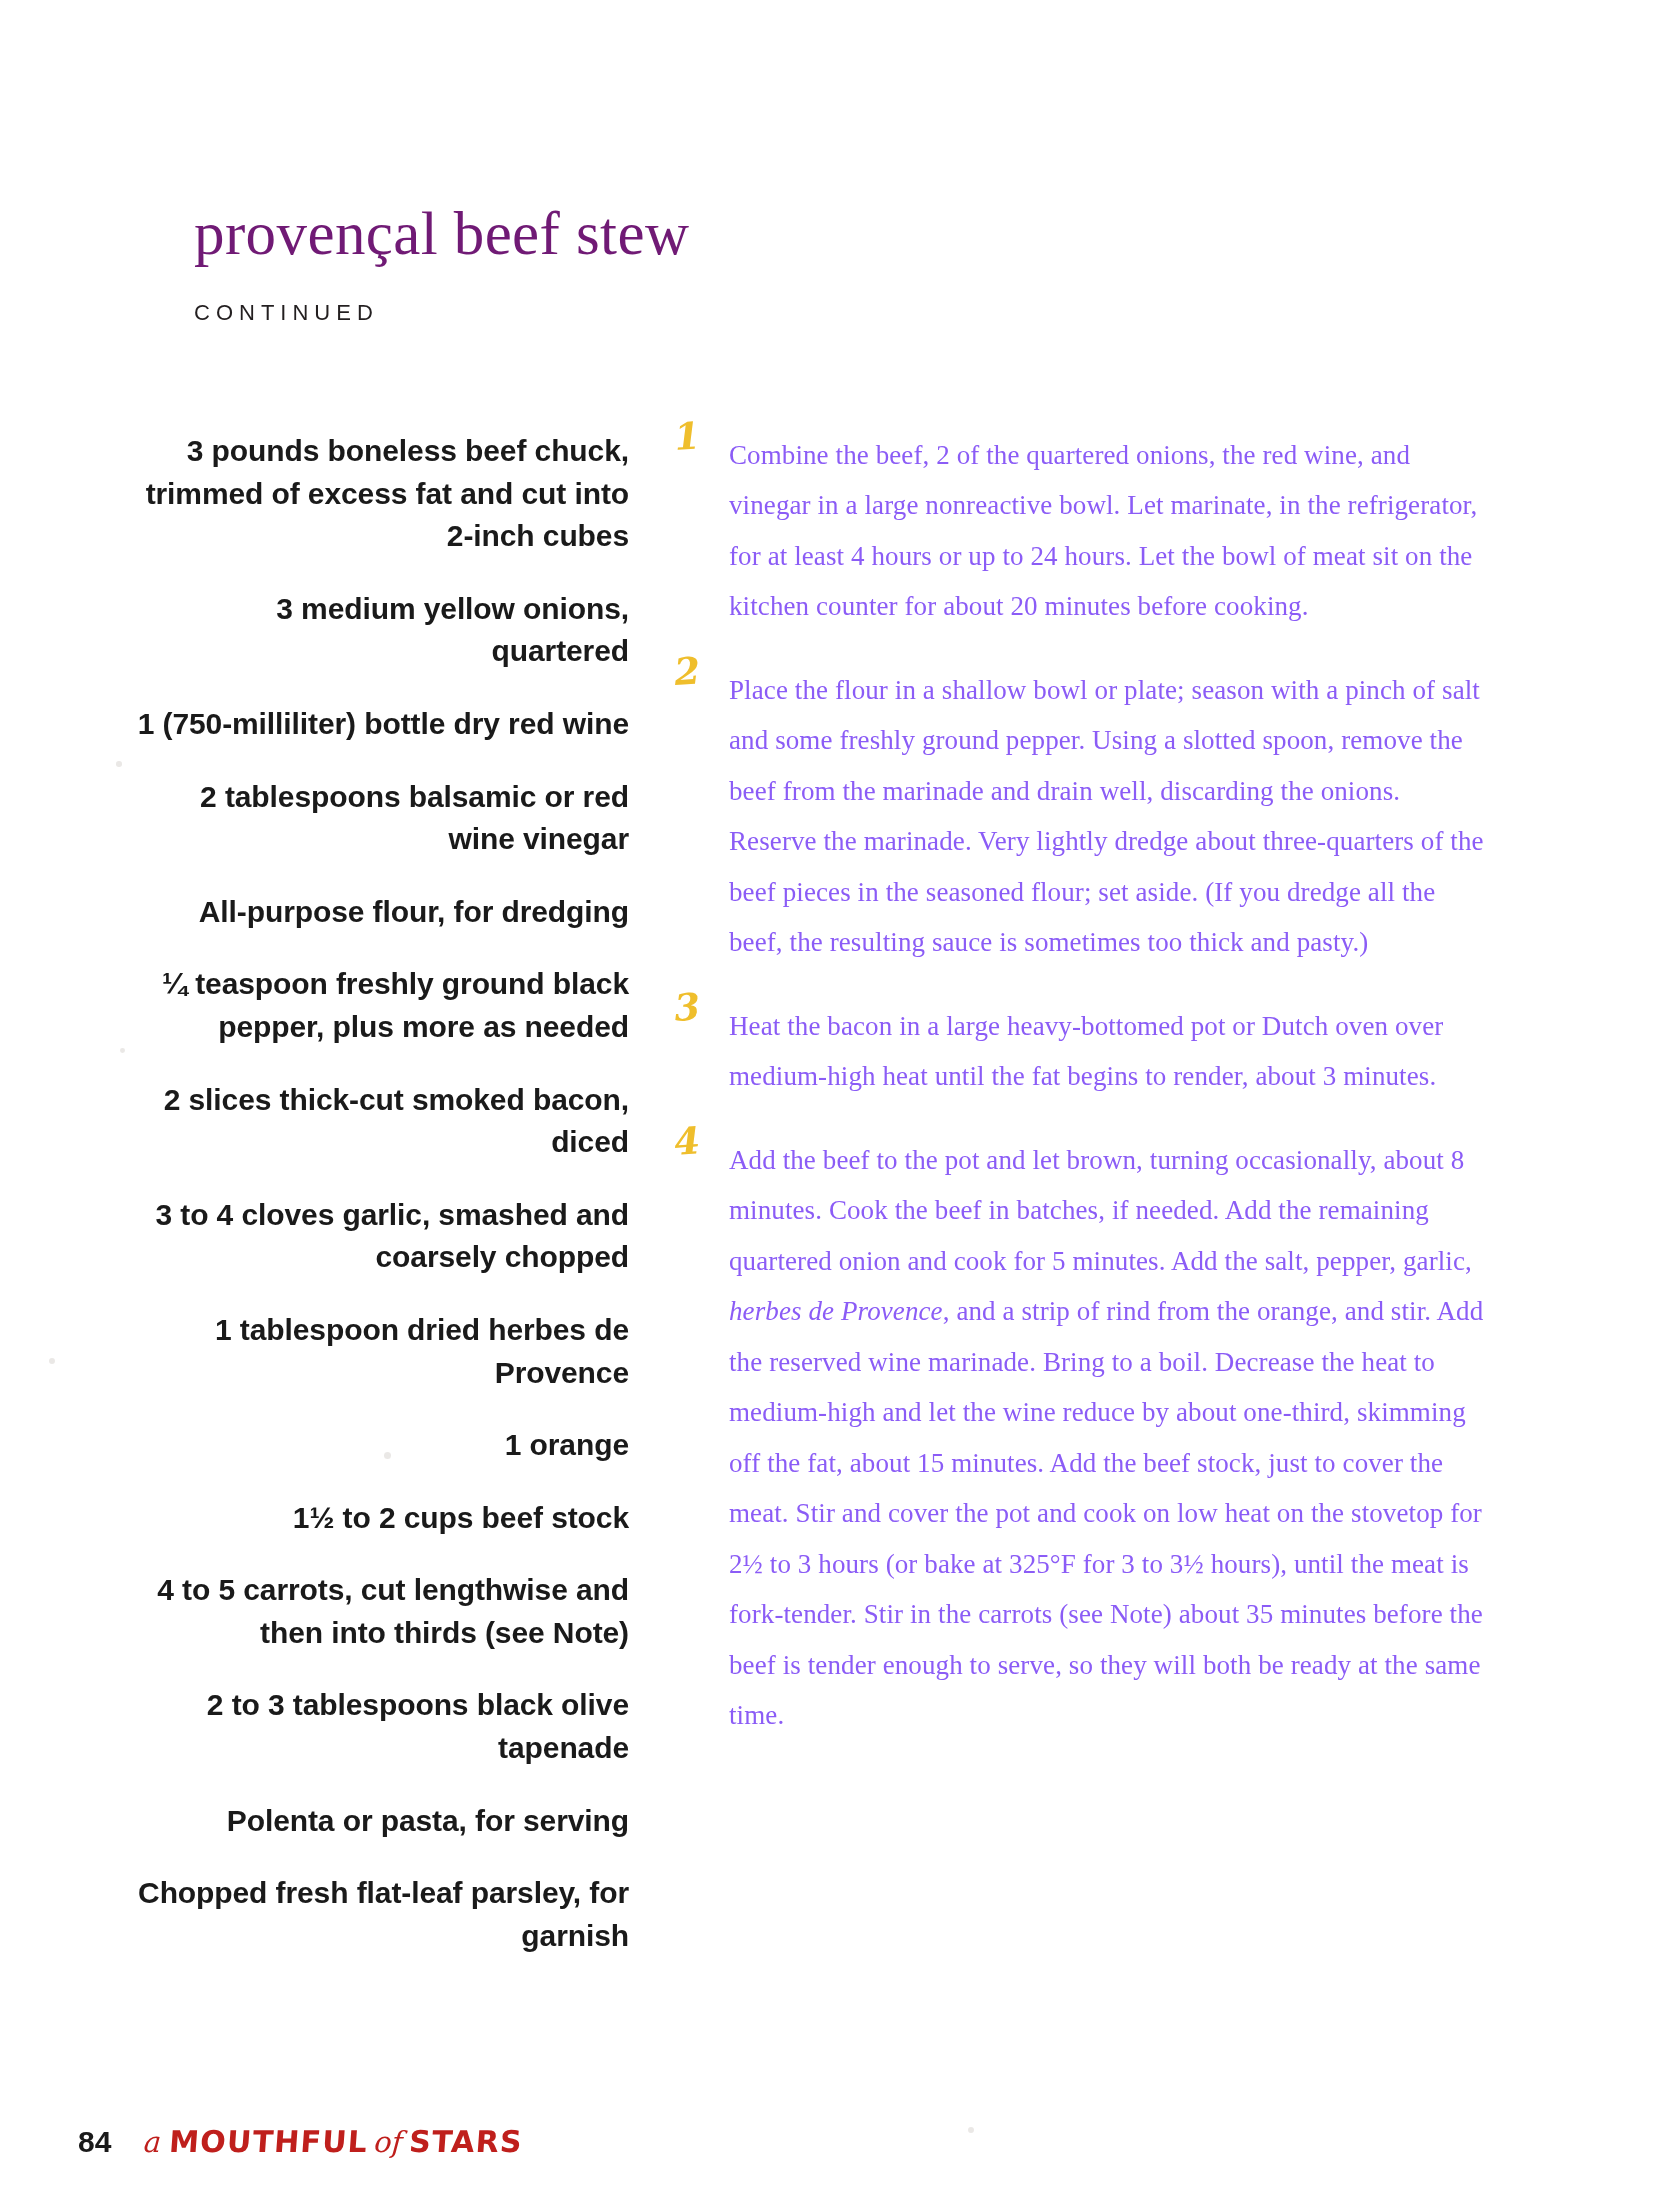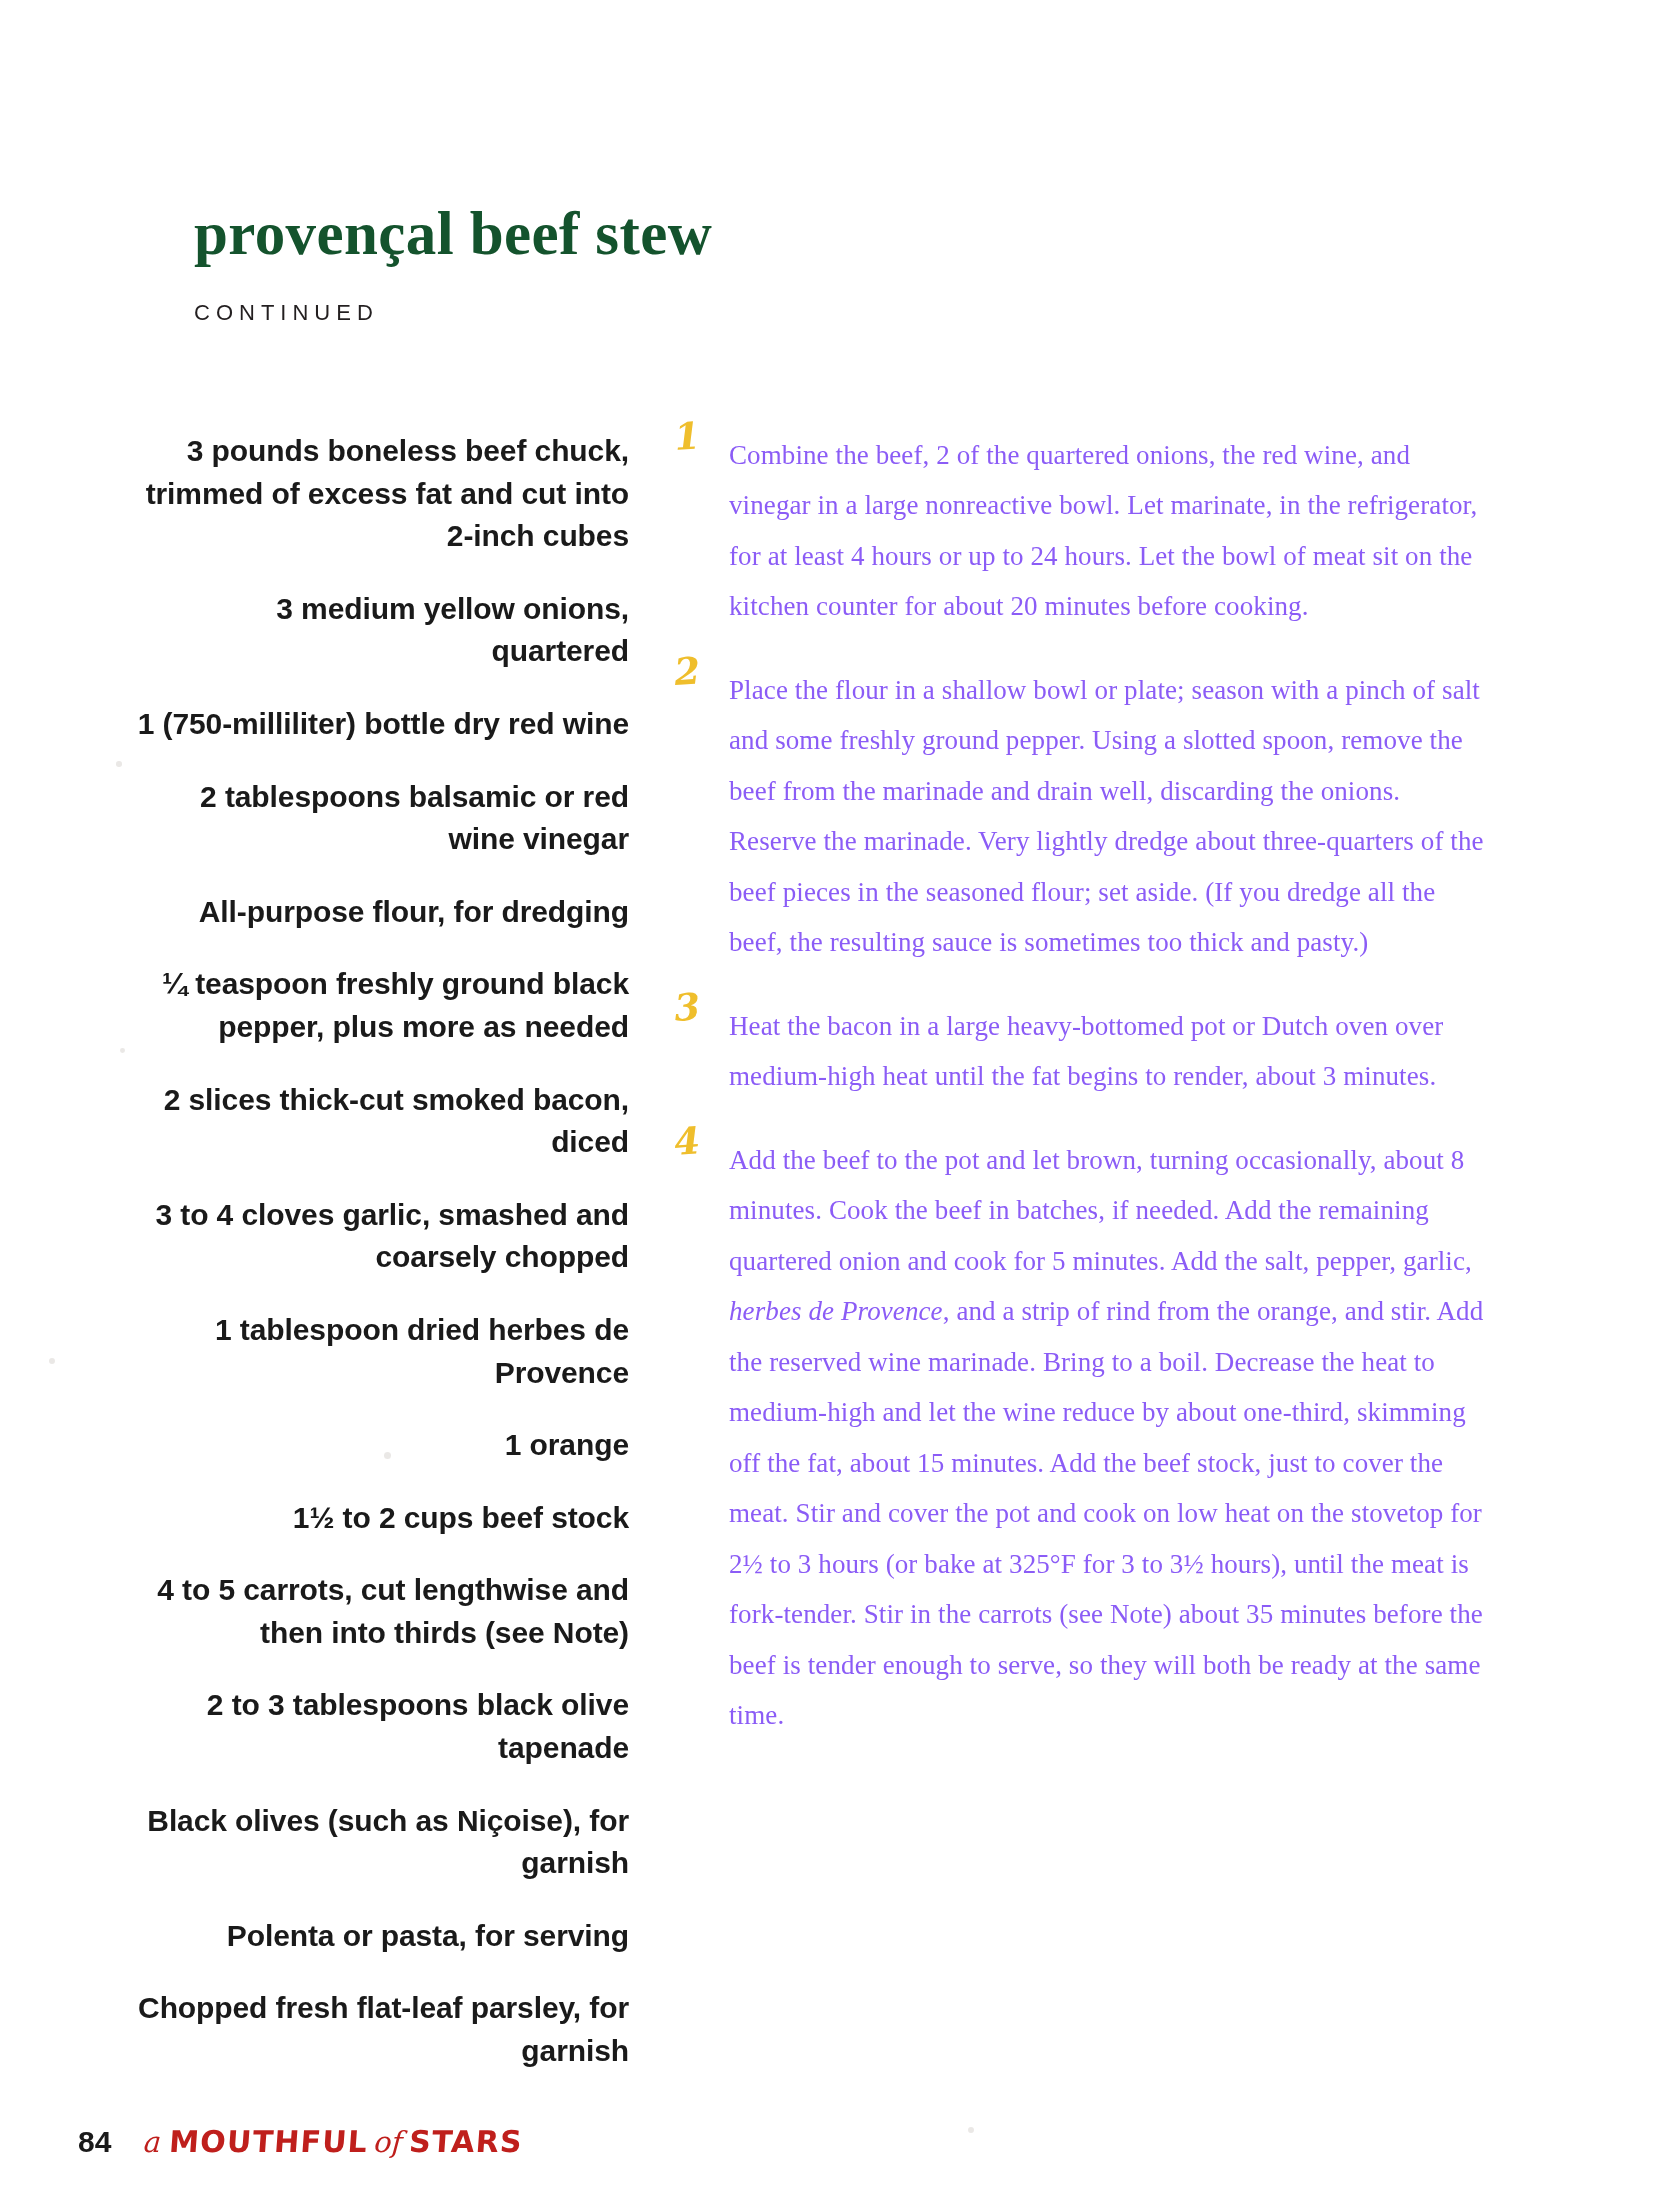--- a/index.html
+++ b/index.html
@@ -24,22 +24,22 @@
   
   .header {
     position: absolute;
     left: 194px;
     top: 203px;
     width: 1275px;
   }
   .recipe-title {
     font-family: "Liberation Serif", "DejaVu Serif", serif;
     font-size: 61px;
-    font-weight: 700;
-    color: #14532d;
+    font-weight: 400;
+    color: #701a75;
     letter-spacing: 0.4px;
     line-height: 1.0;
     margin: 0;
     white-space: nowrap;
   }
   .continued-label {
     margin-top: 36px;
     font-family: "Liberation Sans", sans-serif;
     font-size: 22px;
     font-weight: 400;
@@ -187,21 +187,20 @@
       <p class="ingredient">2 tablespoons balsamic or red wine vinegar</p>
       <p class="ingredient">All-purpose flour, for dredging</p>
       <p class="ingredient">¼ teaspoon freshly ground black pepper, plus more as needed</p>
       <p class="ingredient">2 slices thick-cut smoked bacon, diced</p>
       <p class="ingredient">3 to 4 cloves garlic, smashed and coarsely chopped</p>
       <p class="ingredient">1 tablespoon dried herbes de Provence</p>
       <p class="ingredient">1 orange</p>
       <p class="ingredient">1½ to 2 cups beef stock</p>
       <p class="ingredient">4 to 5 carrots, cut lengthwise and then into thirds (see Note)</p>
       <p class="ingredient">2 to 3 tablespoons black olive tapenade</p>
-      <p class="ingredient">Black olives (such as Niçoise), for garnish</p>
       <p class="ingredient">Polenta or pasta, for serving</p>
       <p class="ingredient">Chopped fresh flat-leaf parsley, for garnish</p>
     </div>
 
     <div class="steps">
 
       <div class="step">
         <div class="step-number">1</div>
         <div class="step-text">Combine the beef, 2 of the quartered onions, the red wine, and vinegar in a large nonreactive bowl. Let marinate, in the refrigerator, for at least 4 hours or up to 24 hours. Let the bowl of meat sit on the kitchen counter for about 20 minutes before cooking.</div>
       </div>

